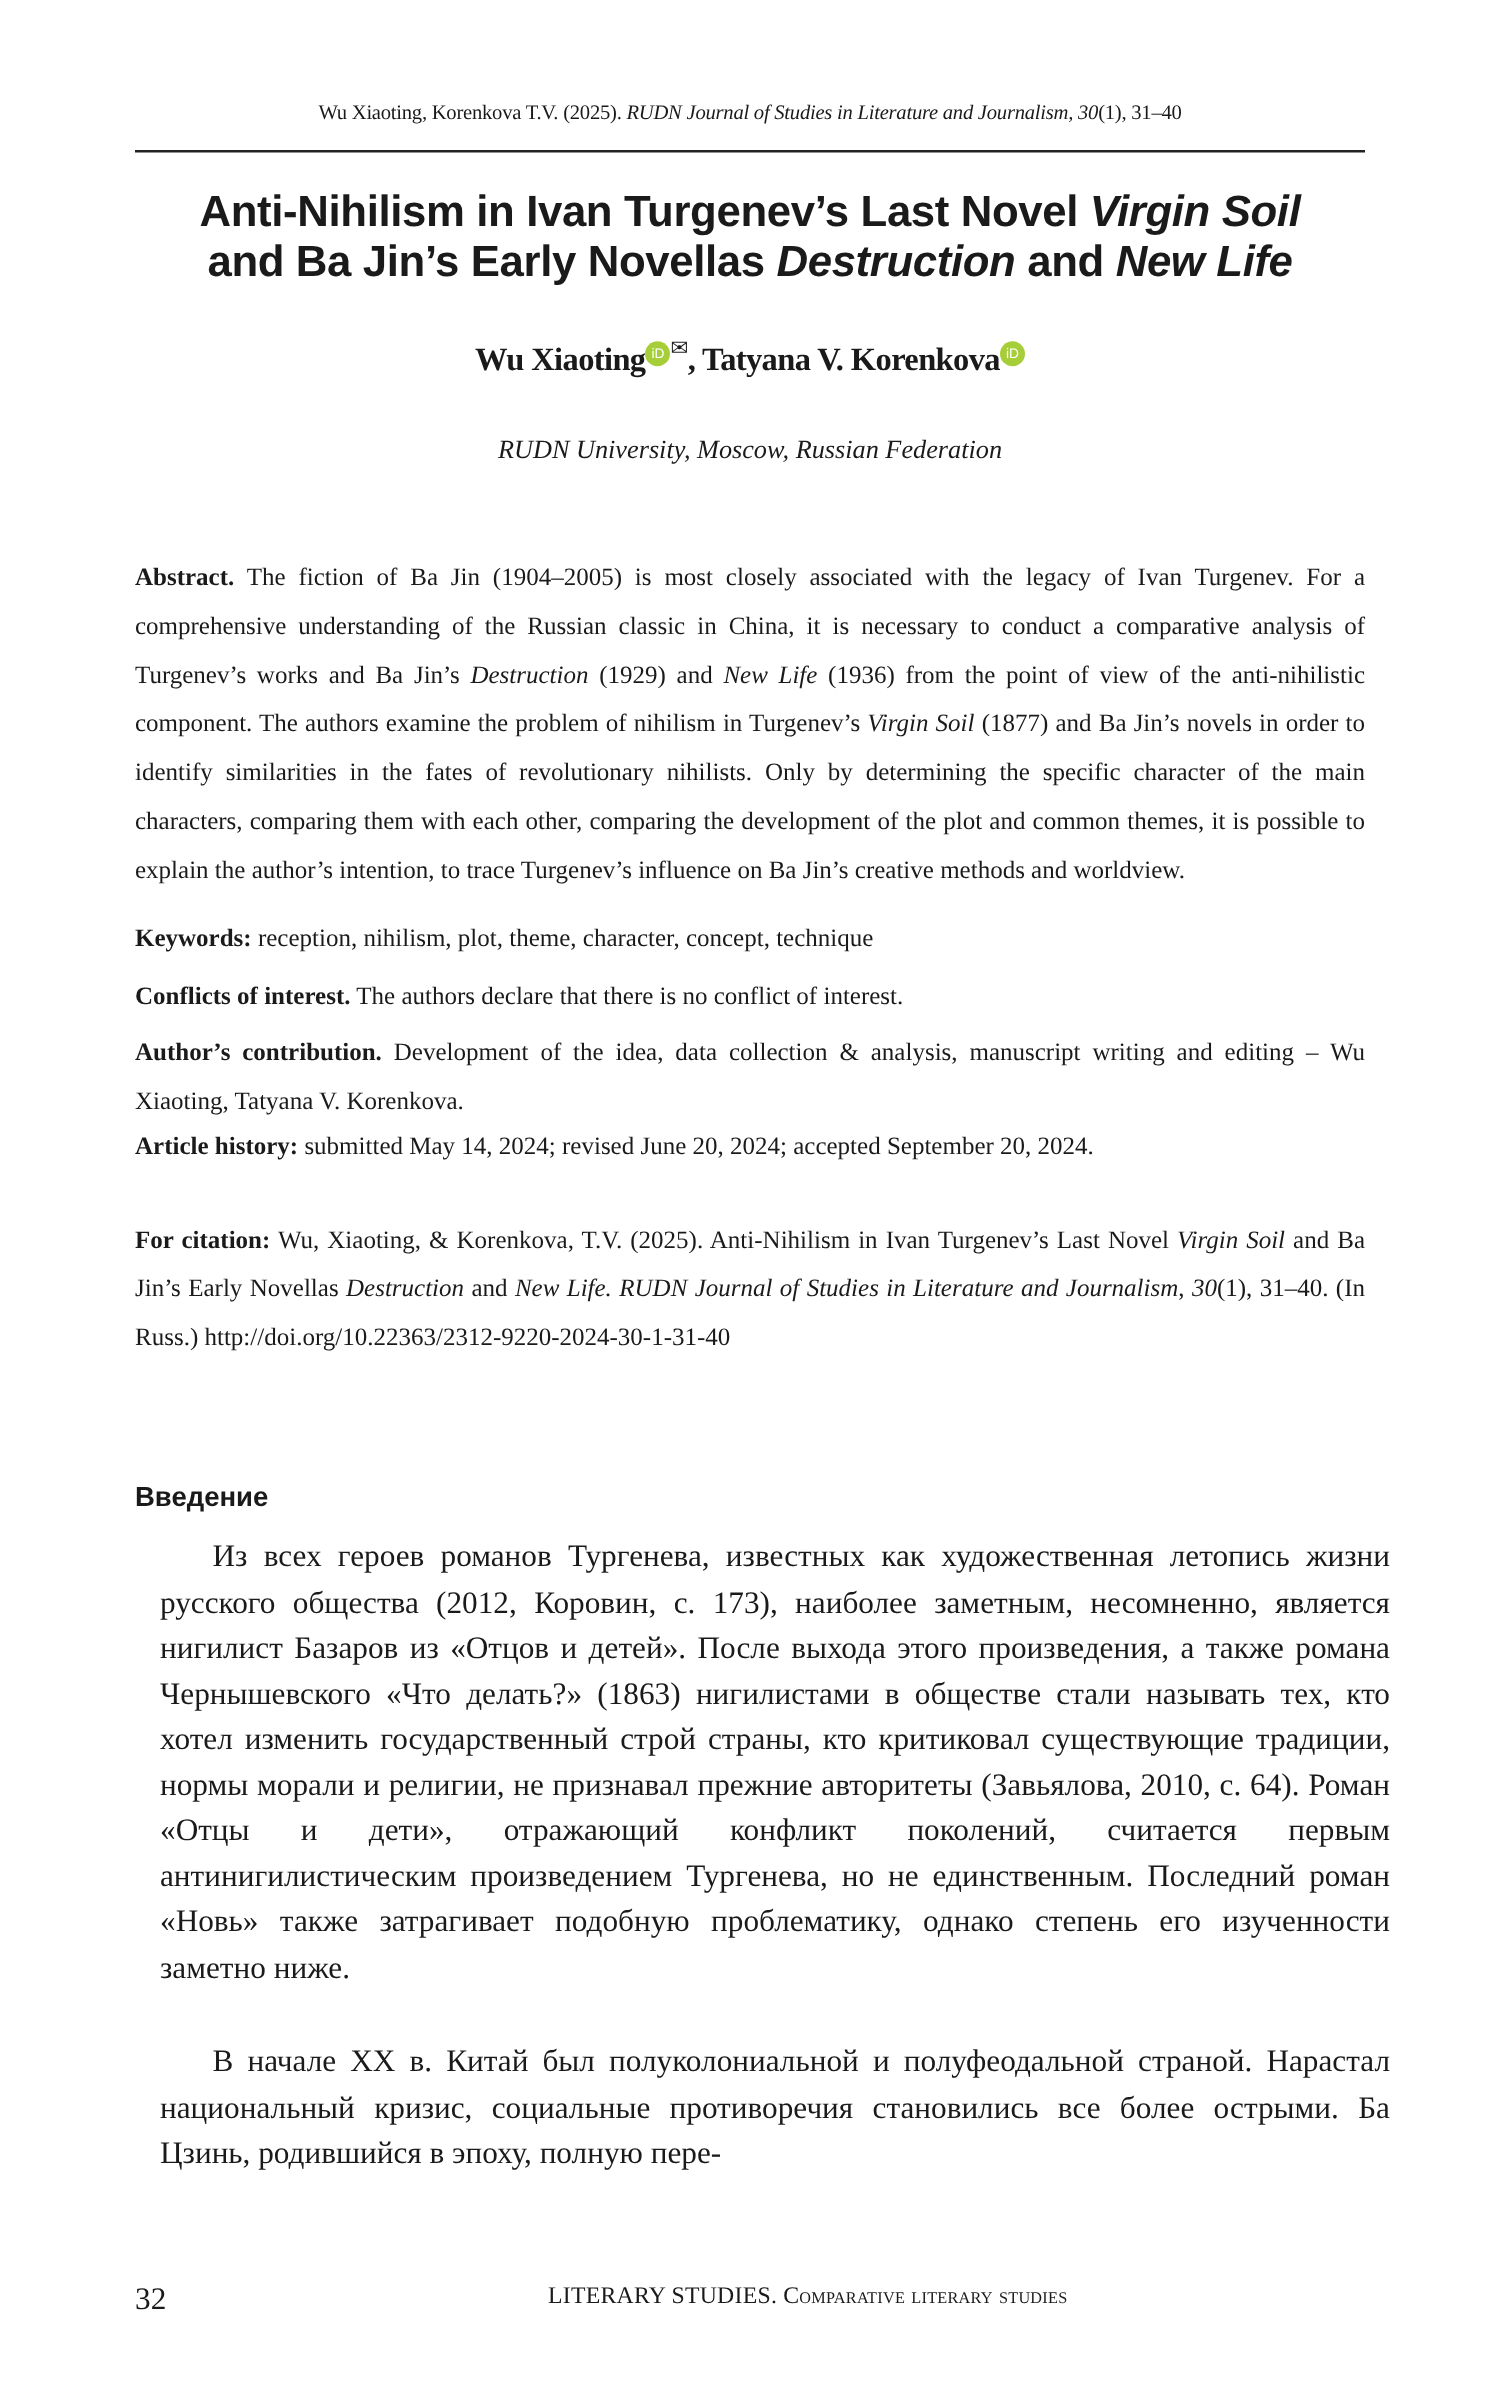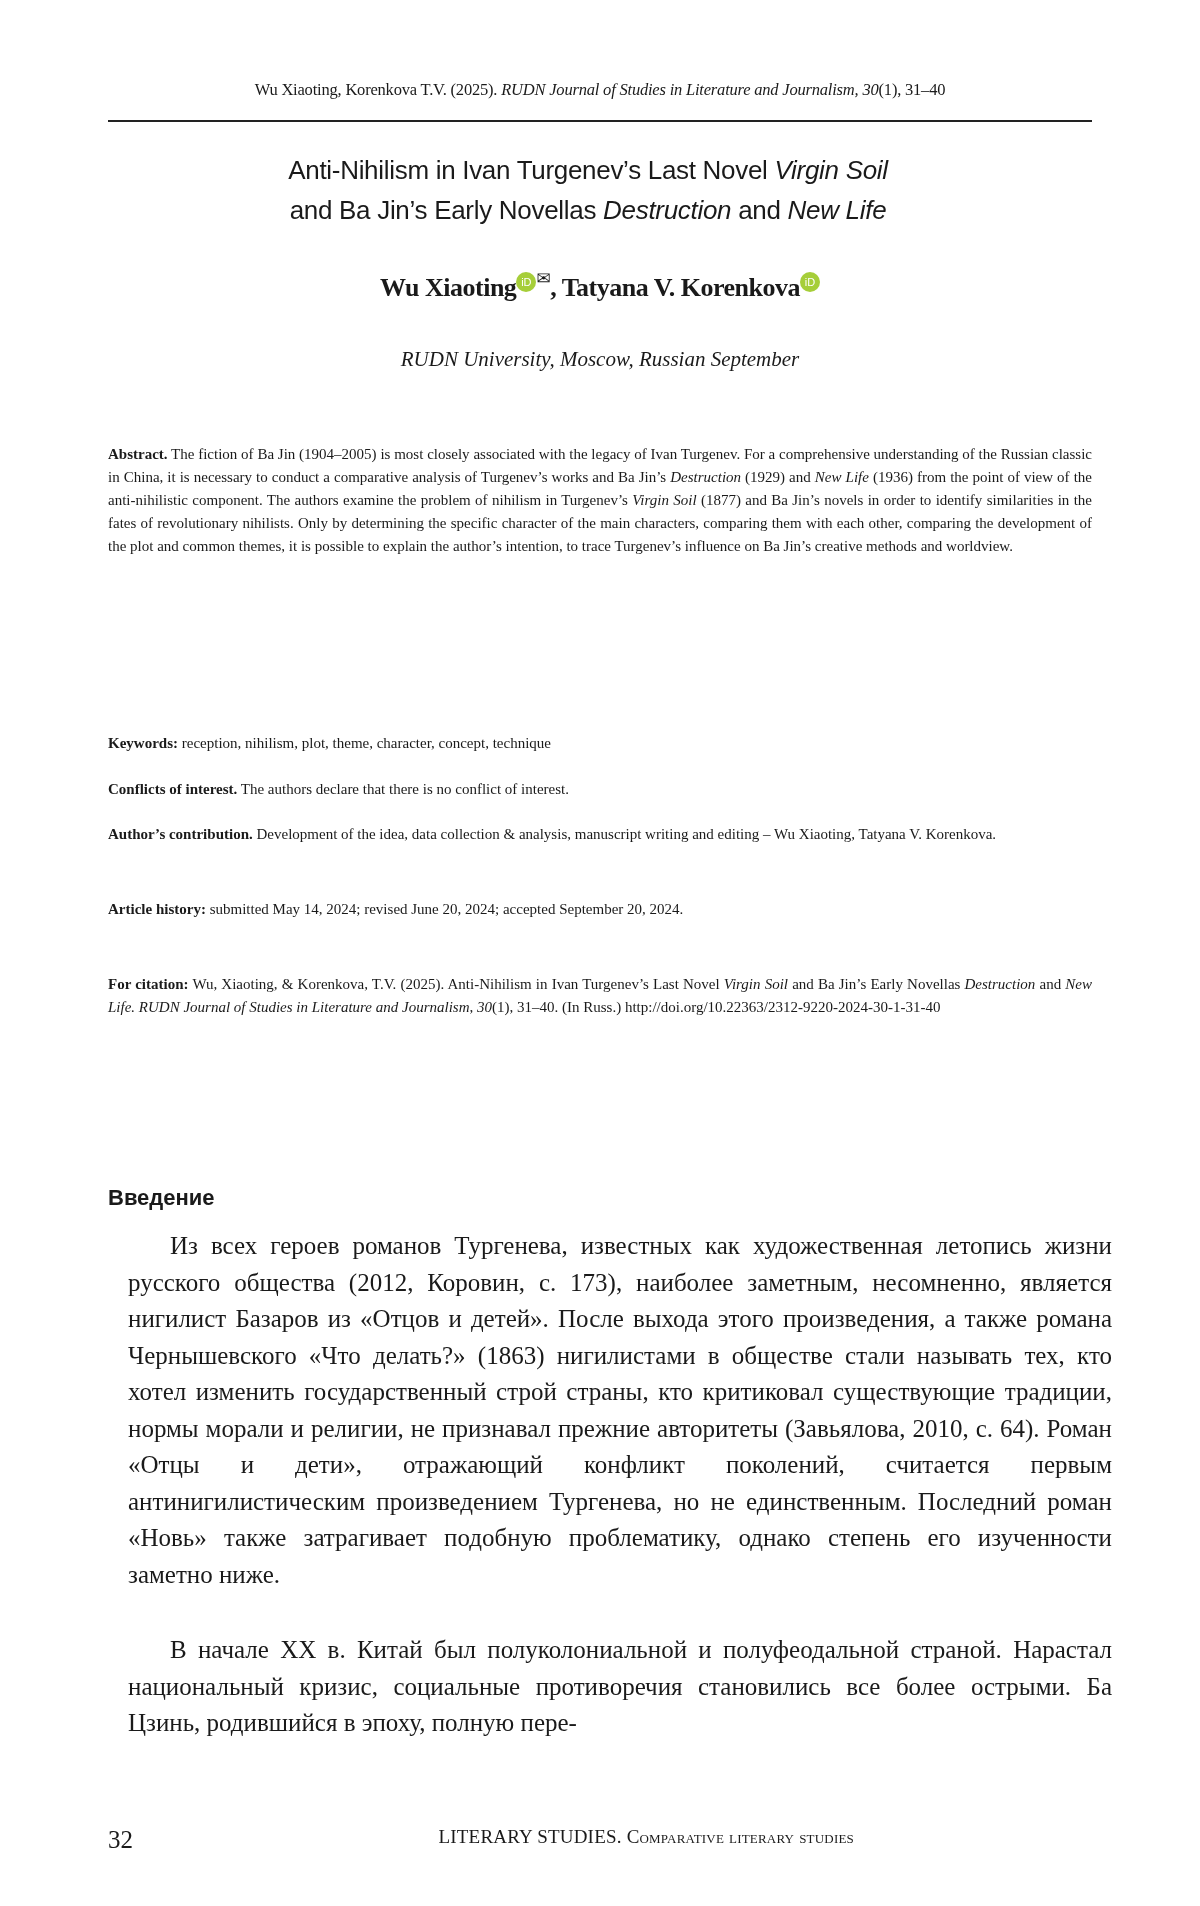--- a/index.html
+++ b/index.html
@@ -8,22 +8,22 @@
   .serif { font-family: "Liberation Serif", "DejaVu Serif", serif; }
   .sans { font-family: "Liberation Sans", "DejaVu Sans", sans-serif; }
 
   .running-head {
     position: absolute; left: 108px; top: 80px; width: 984px;
     text-align: center; font-size: 16.5px; letter-spacing: -0.2px;
   }
   .head-rule { position: absolute; left: 108px; top: 120px; width: 984px; height: 2px; background: #222; }
 
   .title {
-    position: absolute; left: 96px; top: 150px; width: 984px;
-    text-align: center; font-weight: normal; font-size: 26px; line-height: 40px; letter-spacing: -0.3px;
+    position: absolute; left: 108px; top: 150px; width: 984px;
+    text-align: center; font-weight: bold; font-size: 35px; line-height: 40px; letter-spacing: -0.3px;
   }
   .title em { font-style: italic; }
 
   .authors {
     position: absolute; left: 108px; top: 268px; width: 984px;
     text-align: center; font-weight: bold; font-size: 26px; letter-spacing: -0.5px;
   }
   .orcid {
     display: inline-block; width: 20px; height: 20px; border-radius: 50%;
     background: #a6ce39; color: #fff; font-family: "Liberation Sans", sans-serif;
@@ -37,21 +37,21 @@
     text-align: center; font-size: 21px; line-height: 30px;
   }
   .affil .uni { font-style: italic; }
   .mail-icon { display: inline-block; width: 24px; height: 17px; border: 1.6px solid #222; position: relative; vertical-align: -1px; margin-right: 2px; box-sizing: border-box; overflow: hidden; }
   .mail-icon::before, .mail-icon::after {
     content: ""; position: absolute; top: -2px; width: 15px; height: 1.5px; background: #222;
   }
   .mail-icon::before { left: -1px; transform-origin: left top; transform: rotate(36deg); }
   .mail-icon::after { right: -1px; transform-origin: right top; transform: rotate(-36deg); }
 
-  .meta { position: absolute; left: 108px; width: 984px; font-size: 15px; line-height: 23px; text-align: justify; }
+  .meta { position: absolute; left: 108px; width: 984px; font-size: 20px; line-height: 39px; text-align: justify; }
   .meta b { font-weight: bold; }
   .meta i { font-style: italic; }
   .abstract { top: 443px; }
   .keywords { top: 732px; }
   .conflicts { top: 778px; }
   .contrib { top: 823px; }
   .history { top: 898px; }
   .citation { top: 973px; }
 
   .section-heading {
@@ -81,21 +81,21 @@
   <div class="title sans">
     <div><span>Anti-Nihilism in Ivan Turgenev’s Last Novel </span><em>Virgin Soil</em></div>
     <div><span>and Ba Jin’s Early Novellas </span><em>Destruction</em><span> and </span><em>New Life</em></div>
   </div>
 
   <div class="authors">
     <span>Wu Xiaoting</span><span class="orcid" style="background: rgb(166, 206, 57);">iD</span><span class="mail-sup">✉</span><span>, </span><span>Tatyana V. Korenkova</span><span class="orcid" style="background: rgb(166, 206, 57);">iD</span>
   </div>
 
   <div class="affil">
-    <div class="uni">RUDN University, Moscow, Russian September</div>
+    <div class="uni">RUDN University, Moscow, Russian Federation</div>
   </div>
 
   <div class="meta abstract">
     <b>Abstract.</b><span> The fiction of Ba Jin (1904–2005) is most closely associated with the legacy of Ivan Turgenev. For a comprehensive understanding of the Russian classic in China, it is necessary to conduct a comparative analysis of Turgenev’s works and Ba Jin’s </span><i>Destruction</i><span> (1929) and </span><i>New Life</i><span> (1936) from the point of view of the anti-nihilistic component. The authors examine the problem of nihilism in Turgenev’s </span><i>Virgin Soil</i><span> (1877) and Ba Jin’s novels in order to identify similarities in the fates of revolutionary nihilists. Only by determining the specific character of the main characters, comparing them with each other, comparing the development of the plot and common themes, it is possible to explain the author’s intention, to trace Turgenev’s influence on Ba Jin’s creative methods and worldview.</span>
   </div>
 
   <div class="meta keywords">
     <b>Keywords:</b><span> reception, nihilism, plot, theme, character, concept, technique</span>
   </div>
 

